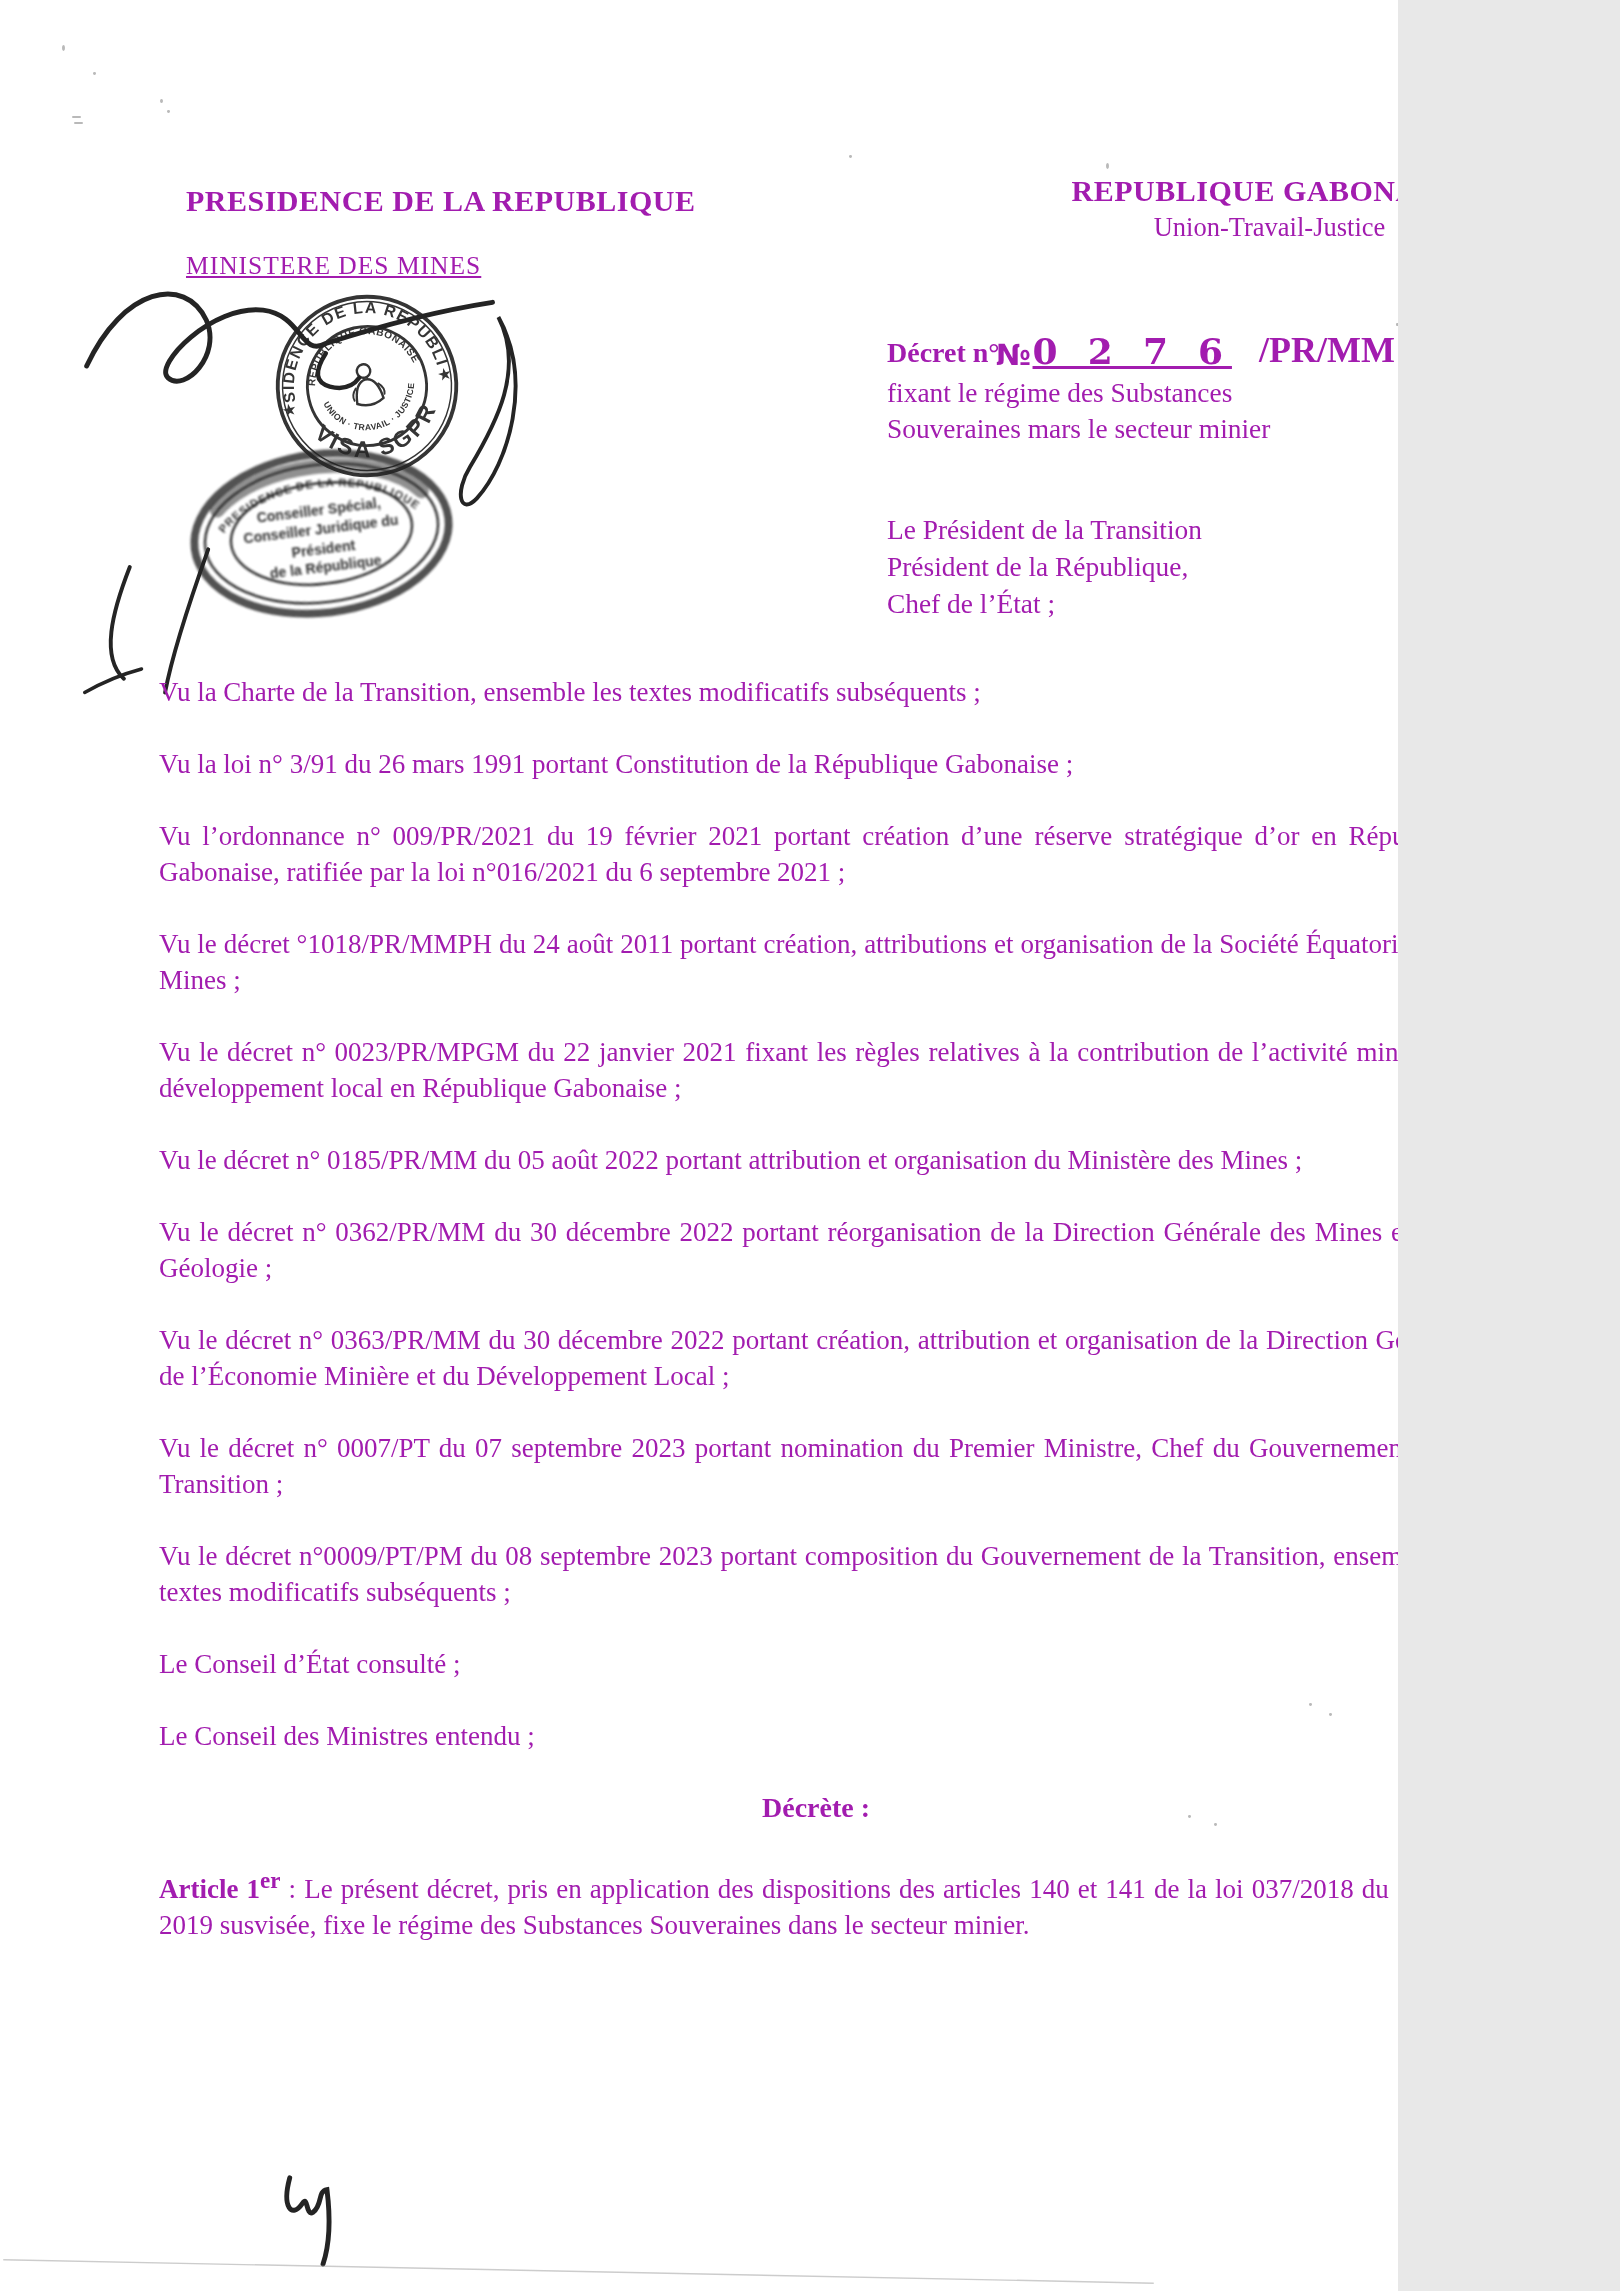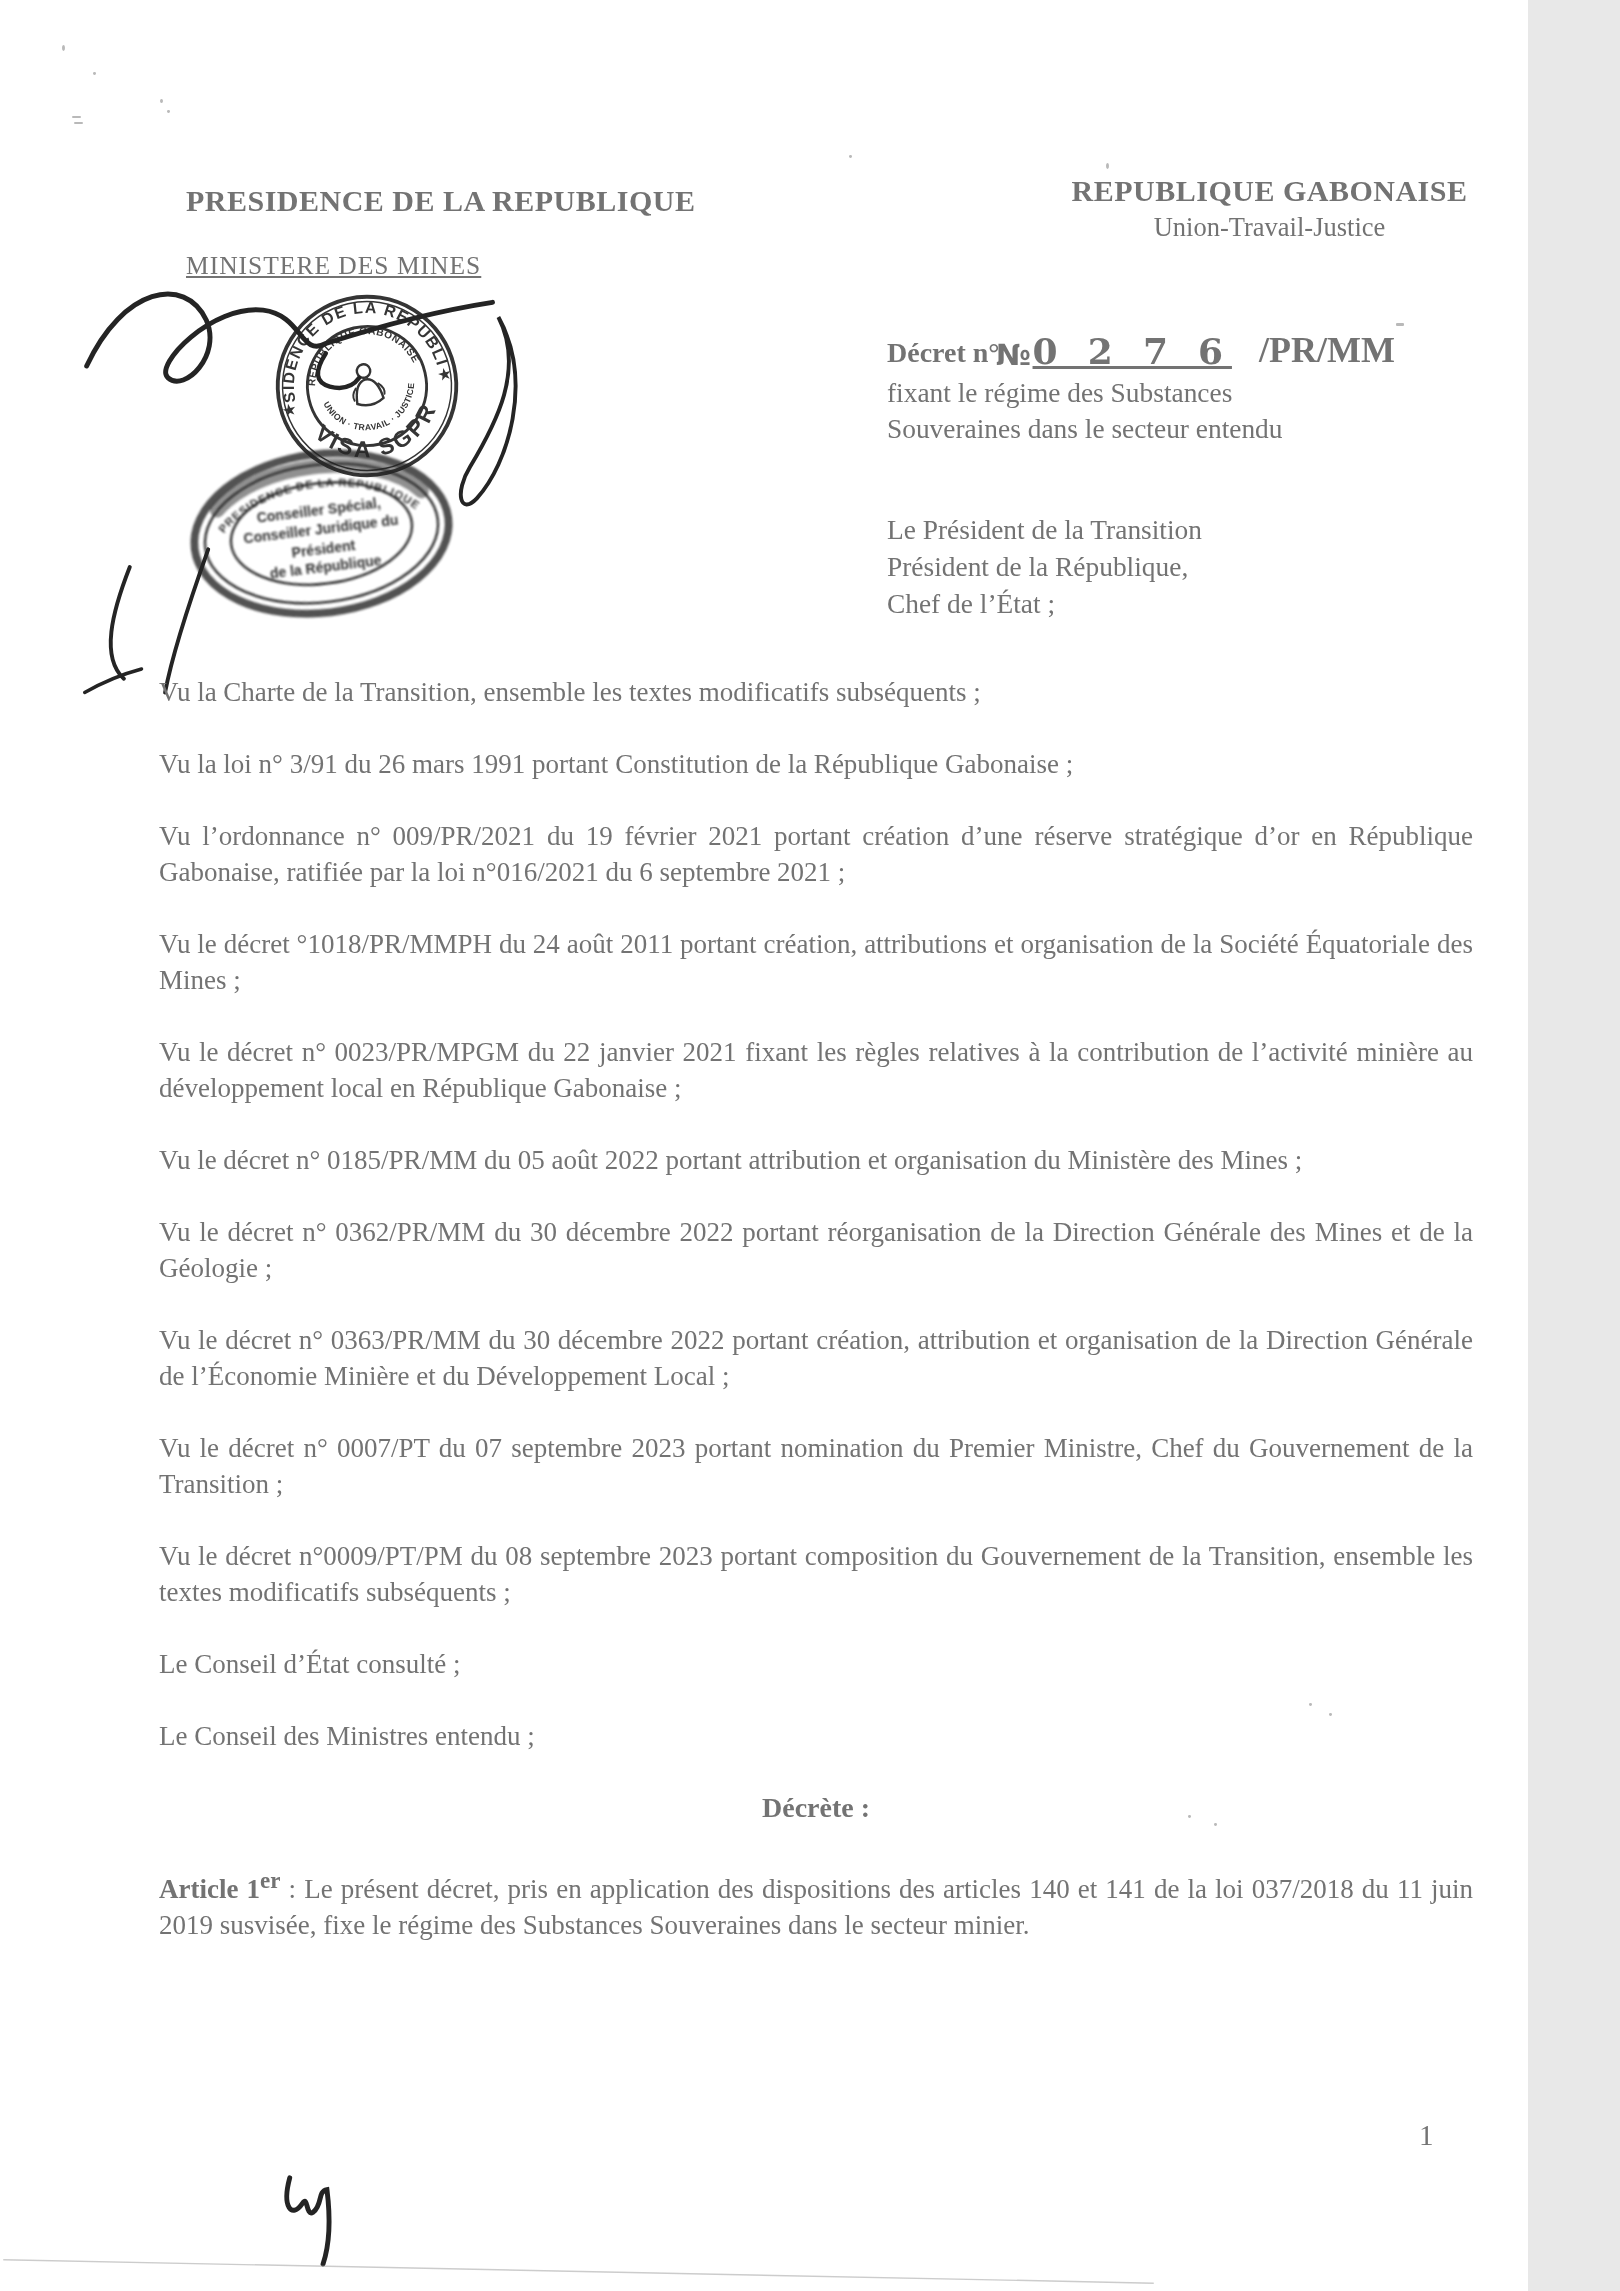--- a/index.html
+++ b/index.html
@@ -1,22 +1,22 @@
 <!DOCTYPE html>
 <html><head>
 <meta charset="utf-8">
 <style>
   html,body{margin:0;padding:0;background:#e8e8e8;}
   .page{
     position:relative;
-    width:1528px;height:2292px;
+    width:1398px;height:2292px;
     background:#ffffff;
     overflow:hidden;
     font-family:"Liberation Serif", serif;
-    color:#737373;
+    color:#a21caf;
   }
   .abs{position:absolute;}
   .b{font-weight:bold;}
   
   .hdr-left{left:186px;top:184px;}
   .org{font-weight:bold;font-size:30px;letter-spacing:0.5px;}
   .ministry{font-size:25.5px;letter-spacing:1px;margin-top:33px;text-decoration:underline;}
   .hdr-right{left:1039px;top:174px;width:461px;text-align:center;}
   .country{font-weight:bold;font-size:30px;letter-spacing:0.5px;}
   .motto{font-size:26.5px;margin-top:3.9px;}
@@ -115,21 +115,21 @@
     <text x="140" y="90" text-anchor="middle" font-size="14.5">Conseiller Juridique du</text>
     <text x="140" y="110" text-anchor="middle" font-size="14.5">Président</text>
     <text x="140" y="129" text-anchor="middle" font-size="14.5">de la République</text>
   </svg>
 
   <div class="abs decree-block">
     <div class="decree-line">
       <span class="decree-label">Décret n°</span><span class="no-sign">№</span><span class="stamp-num">0 2 7 6</span><span class="decree-suffix">/PR/MM</span>
     </div>
     <div>fixant le régime des Substances</div>
-    <div>Souveraines dans le secteur entendu</div>
+    <div>Souveraines mars le secteur minier</div>
   </div>
 
   <div class="abs issuer">
     <div>Le Président de la Transition</div>
     <div>Président de la République,</div>
     <div>Chef de l’État ;</div>
   </div>
 
   <div class="abs flow">
     <p>Vu la Charte de la Transition, ensemble les textes modificatifs subséquents ;</p>

